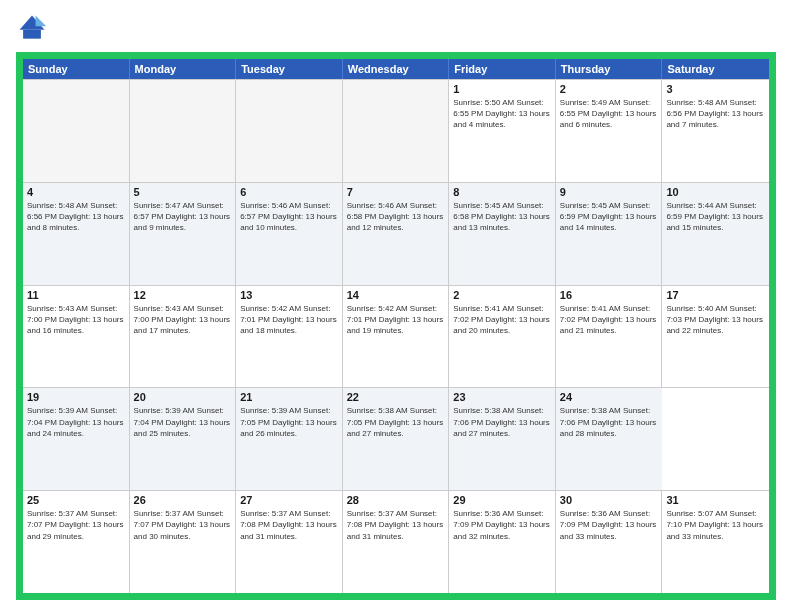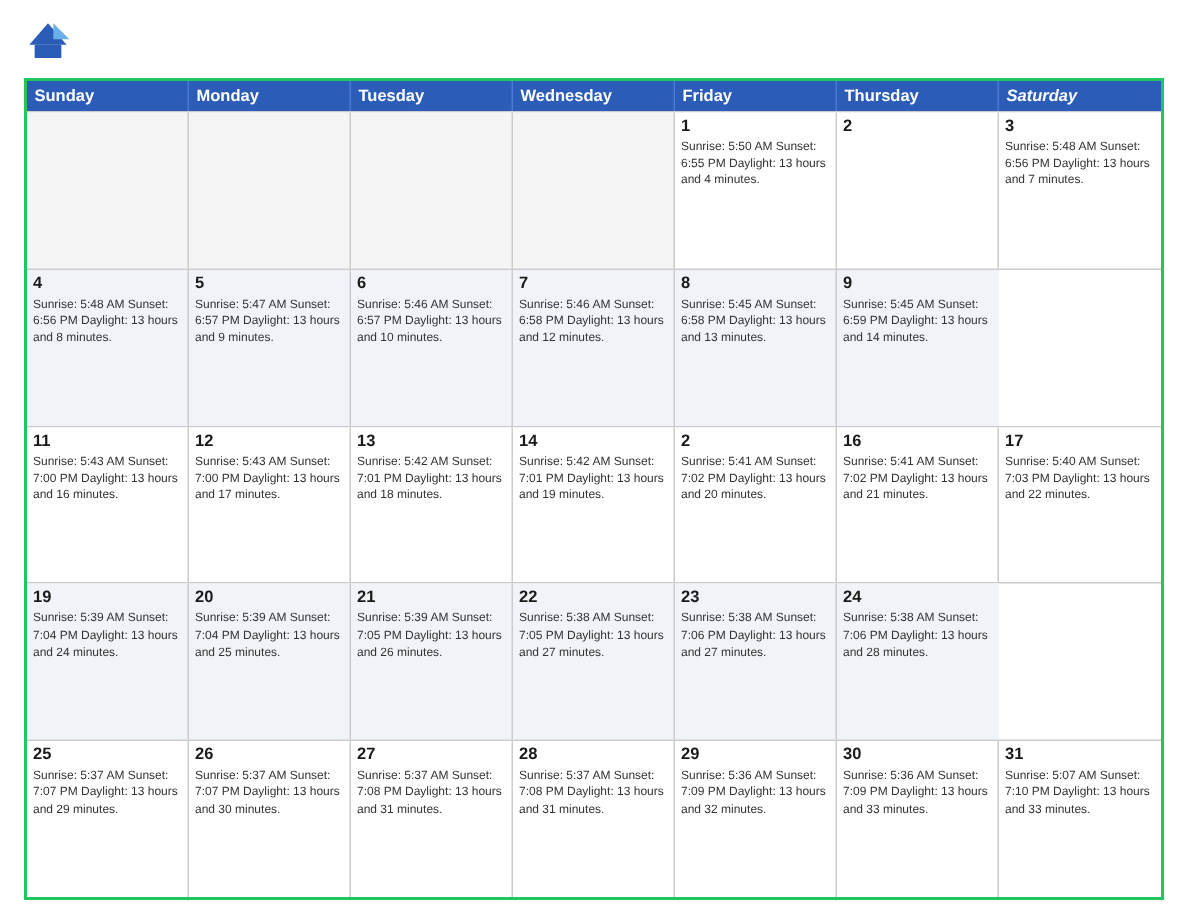--- a/index.html
+++ b/index.html
@@ -48,36 +48,36 @@
     }
     .calendar-subtitle {
       font-size: 15px;
       color: #333;
       font-weight: bold;
     }
     .calendar {
       flex: 1;
       display: flex;
       flex-direction: column;
-      border: 2px solid #22c55e;
+      border: 7px solid #22c55e;
     }
     .cal-header-row {
       display: grid;
       grid-template-columns: repeat(7, 1fr);
       background: #2b5db8;
     }
     .cal-header-cell {
       color: #fff;
       font-size: 11px;
       font-weight: bold;
       padding: 4px 5px;
       border-right: 1px solid #4a7ad4;
       text-align: left;
     }
-    .cal-header-cell:last-child { border-right: none; font-style: italic; }
+    .cal-header-cell:last-child { border-right: none; }
     .cal-body {
       flex: 1;
       display: flex;
       flex-direction: column;
     }
     .cal-week {
       flex: 1;
       display: grid;
       grid-template-columns: repeat(7, 1fr);
       border-top: 1px solid #ccc;
@@ -148,20 +148,24 @@
           <div class="cal-cell empty"></div>
           <div class="cal-cell">
             <span class="day-num">1</span>
             <div class="day-info">Sunrise: 5:50 AM
 Sunset: 6:55 PM
 Daylight: 13 hours
 and 4 minutes.</div>
           </div>
           <div class="cal-cell">
             <span class="day-num">2</span>
+            <div class="day-info">Sunrise: 5:49 AM
+Sunset: 6:55 PM
+Daylight: 13 hours
+and 6 minutes.</div>
           </div>
           <div class="cal-cell">
             <span class="day-num">3</span>
             <div class="day-info">Sunrise: 5:48 AM
 Sunset: 6:56 PM
 Daylight: 13 hours
 and 7 minutes.</div>
           </div>
         </div>
         <div class="cal-week">
@@ -199,20 +203,27 @@
 Sunset: 6:58 PM
 Daylight: 13 hours
 and 13 minutes.</div>
           </div>
           <div class="cal-cell alt-bg">
             <span class="day-num">9</span>
             <div class="day-info">Sunrise: 5:45 AM
 Sunset: 6:59 PM
 Daylight: 13 hours
 and 14 minutes.</div>
+          </div>
+          <div class="cal-cell alt-bg">
+            <span class="day-num">10</span>
+            <div class="day-info">Sunrise: 5:44 AM
+Sunset: 6:59 PM
+Daylight: 13 hours
+and 15 minutes.</div>
           </div>
         </div>
         <div class="cal-week">
           <div class="cal-cell">
             <span class="day-num">11</span>
             <div class="day-info">Sunrise: 5:43 AM
 Sunset: 7:00 PM
 Daylight: 13 hours
 and 16 minutes.</div>
           </div>

